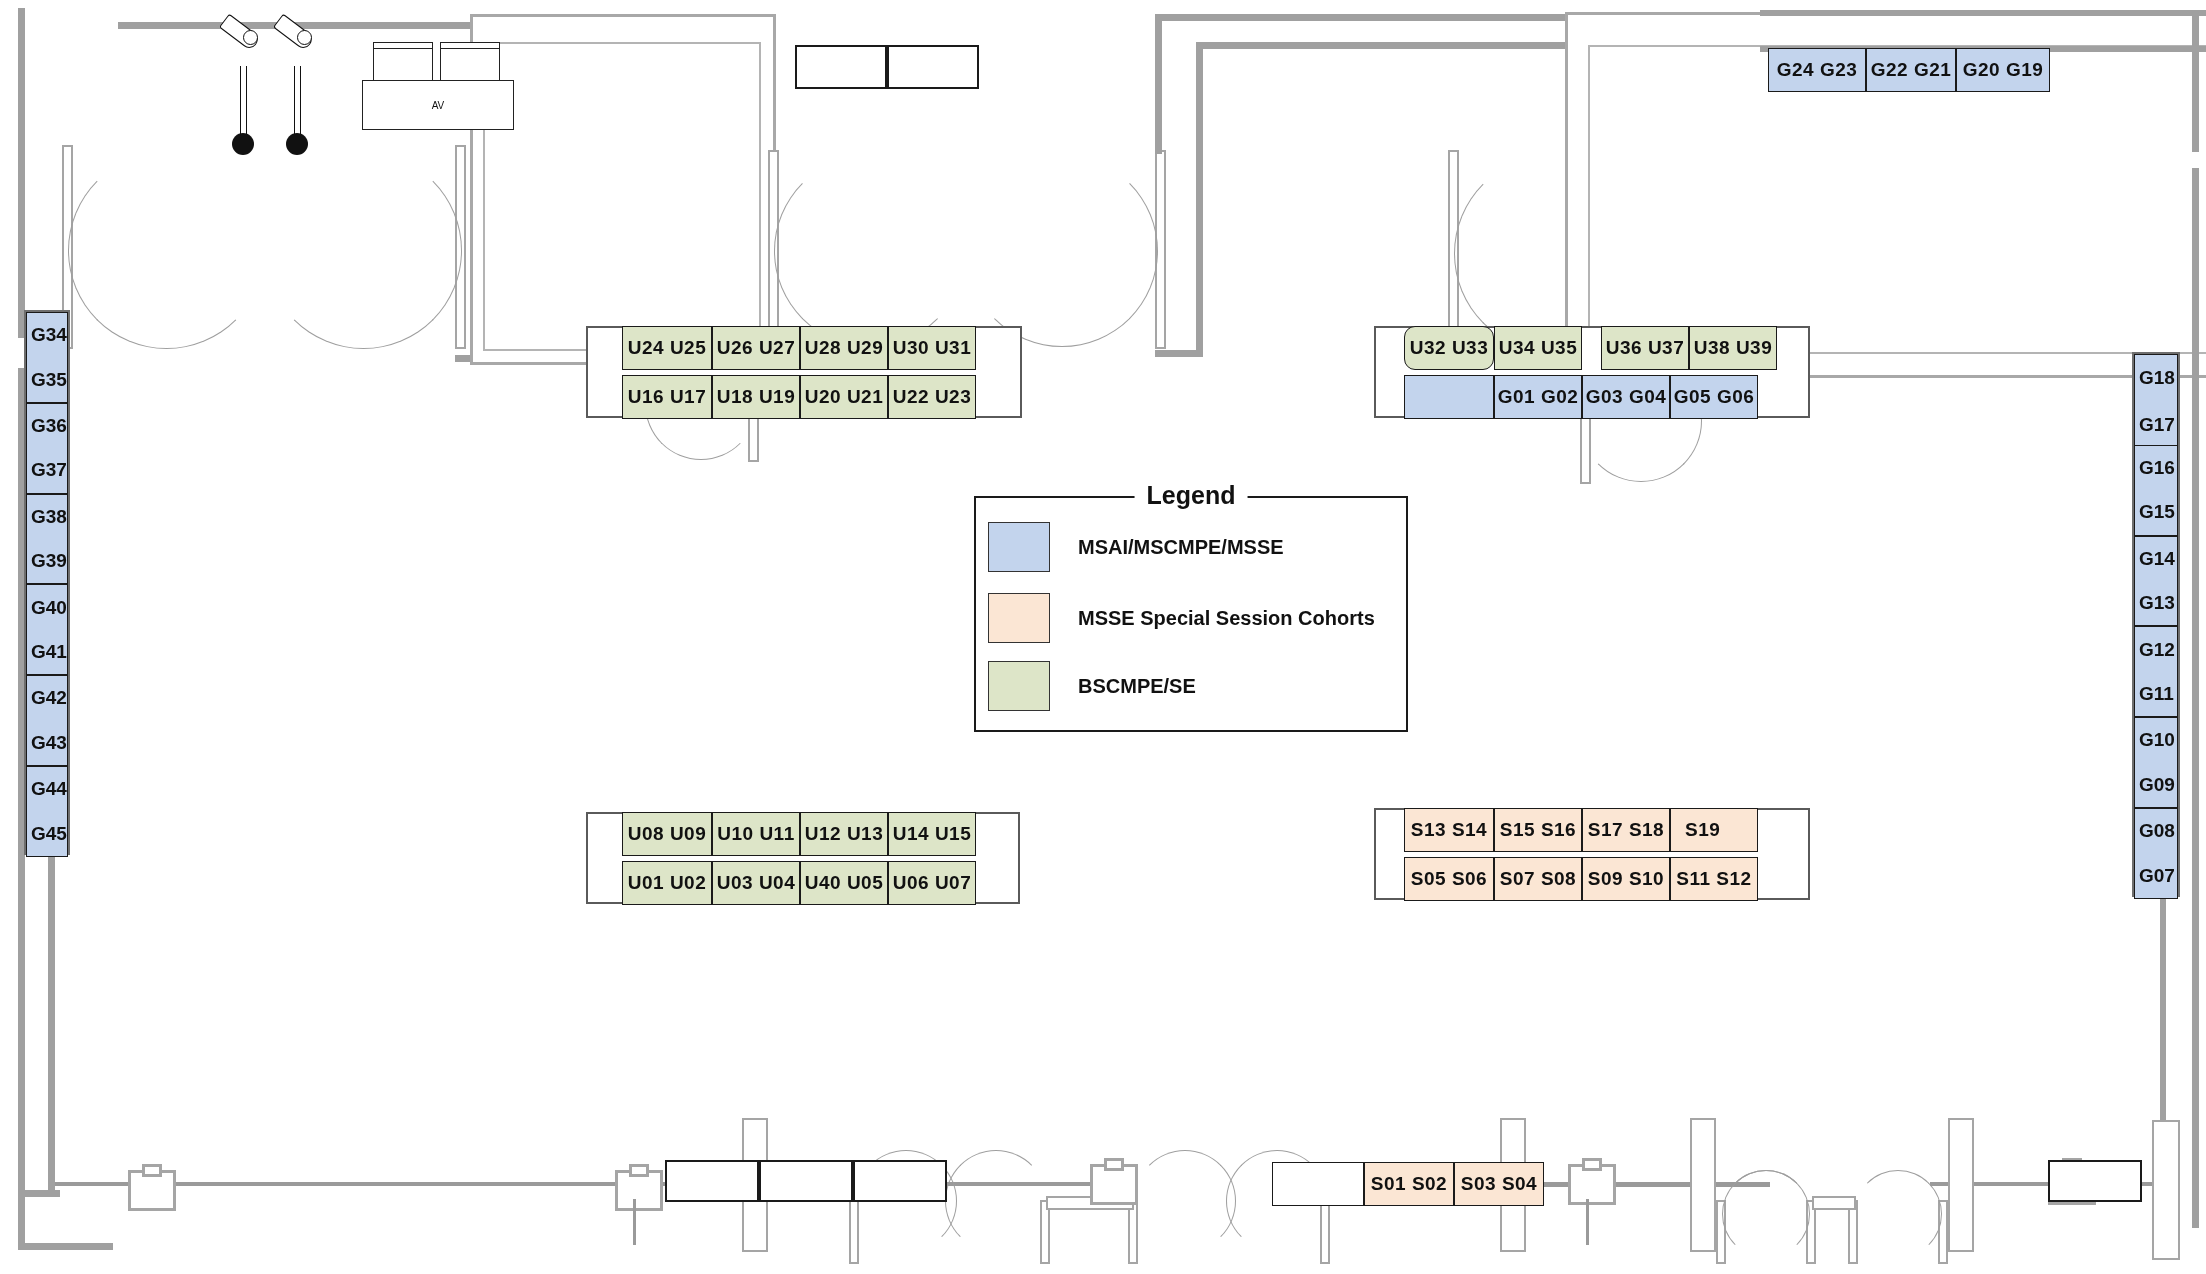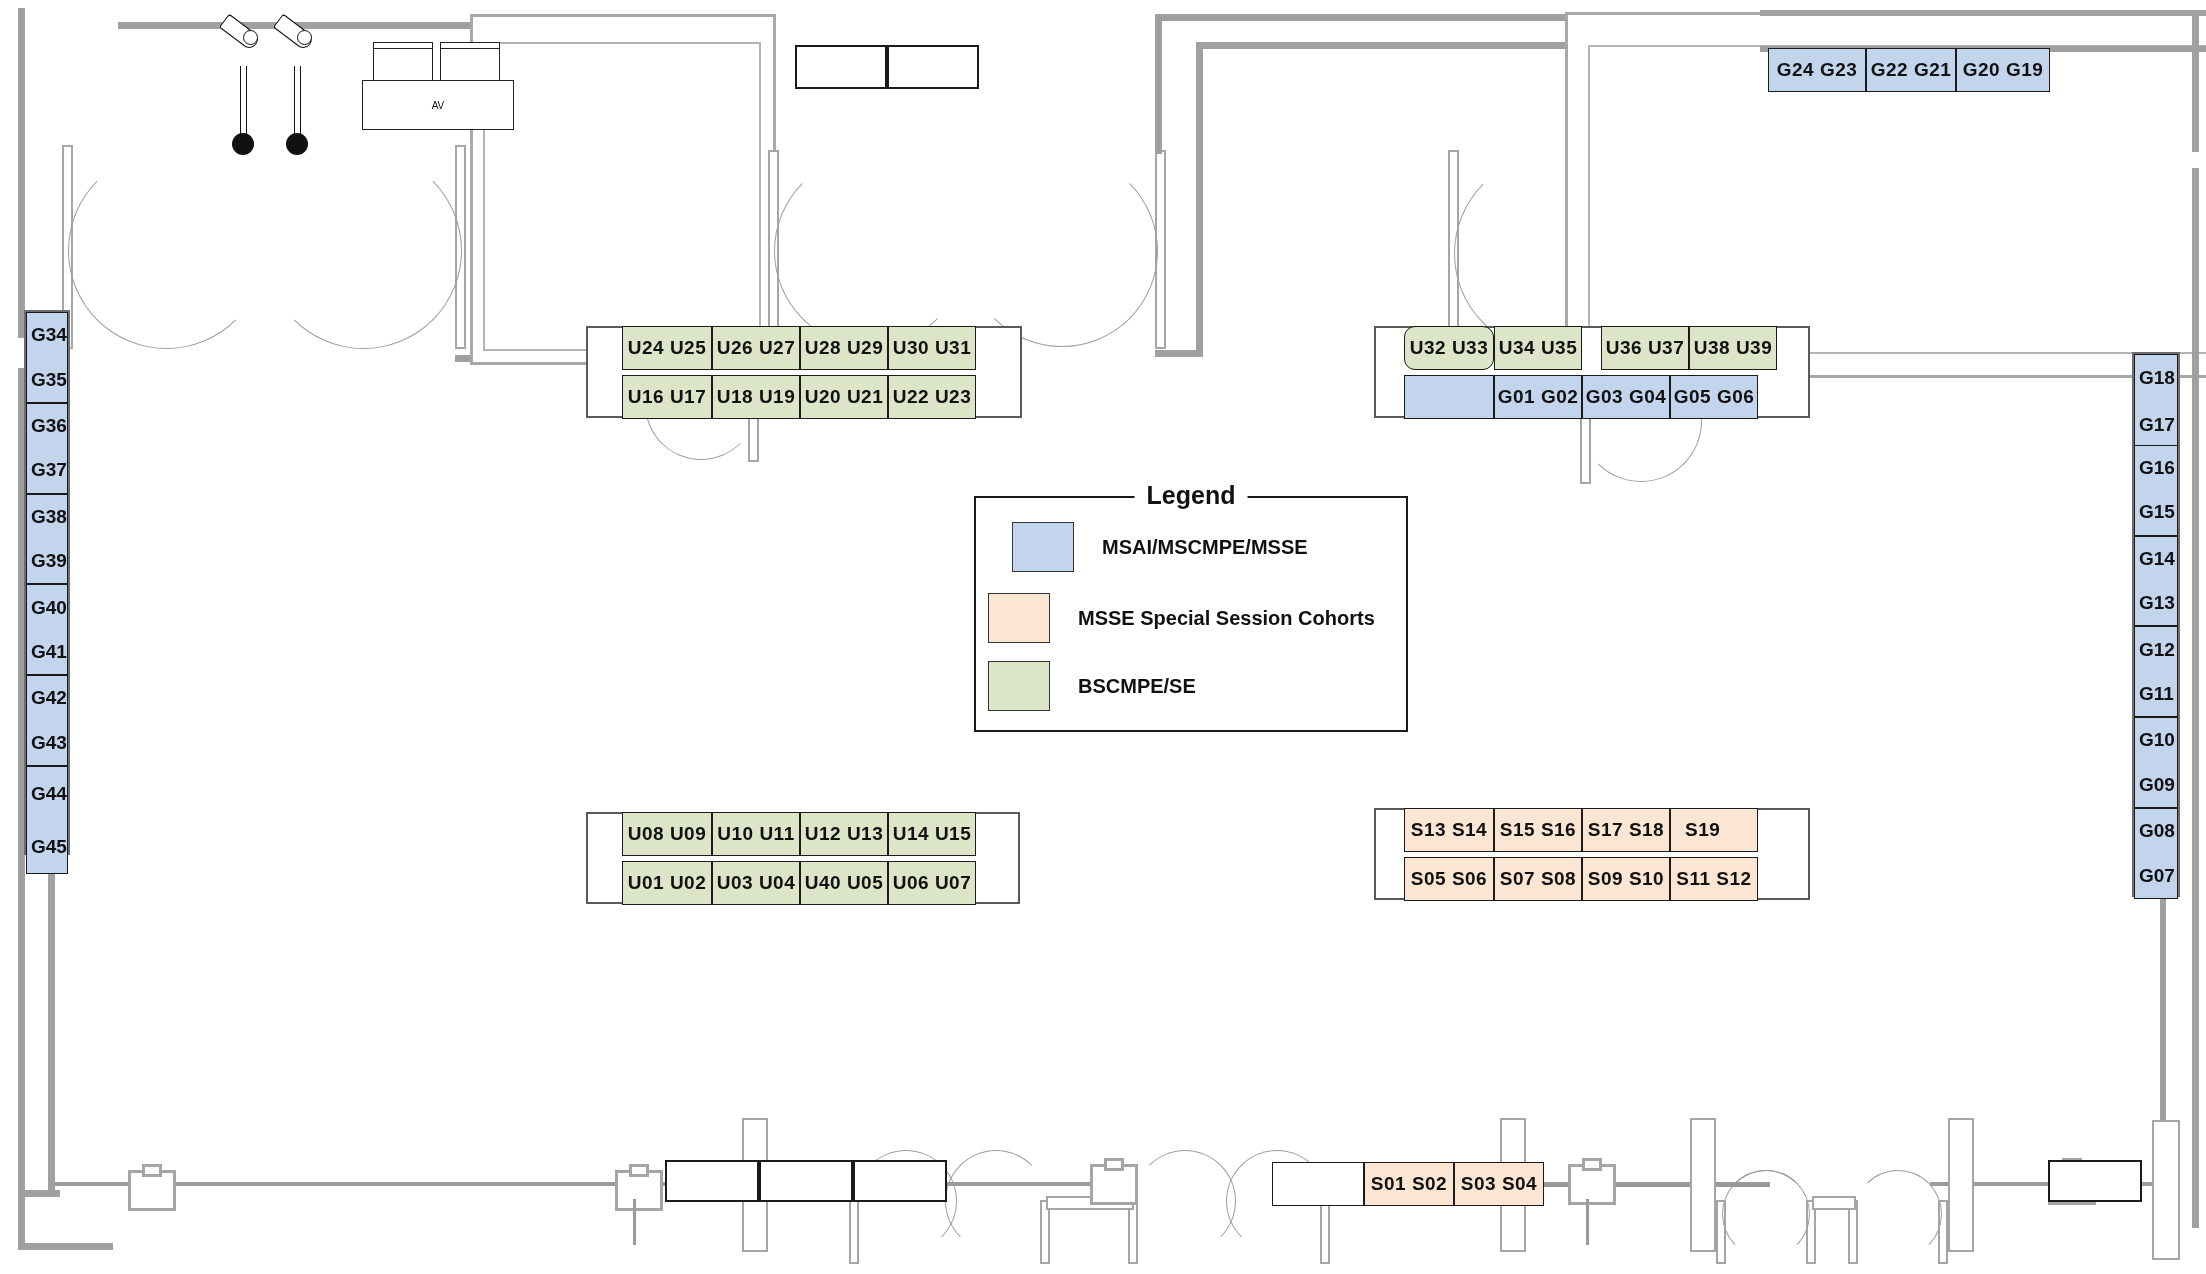--- a/index.html
+++ b/index.html
@@ -218,21 +218,21 @@
       <div class="lbl">G39</div>
     </div>
     <div class="vpair" style="top:272.4px;height:90.8px;">
       <div class="lbl">G40</div>
       <div class="lbl">G41</div>
     </div>
     <div class="vpair" style="top:363.2px;height:90.8px;">
       <div class="lbl">G42</div>
       <div class="lbl">G43</div>
     </div>
-    <div class="vpair" style="top:454px;height:108px;">
+    <div class="vpair" style="top:454px;height:91px;">
       <div class="lbl">G44</div>
       <div class="lbl">G45</div>
     </div>
   </div>
 
   <div class="vcol" style="left:2132px;top:352px;width:48px;height:545px;">
     <div class="vpair" style="top:0px;height:95px;">
       <div class="lbl">G18</div>
       <div class="lbl">G17</div>
     </div>
@@ -313,21 +313,21 @@
     <div class="cell blue" style="width:88px;">
         <span>G03  G04</span>
       </div>
     <div class="cell blue" style="width:88px;">
         <span>G05  G06</span>
       </div>
   </div>
 
   <div id="legend" style="left:974px;top:496px;width:434px;height:236px;">
     <div class="title">Legend</div>
-    <div class="item" style="left:12px;top:24px;margin-left:24px;">
+    <div class="item" style="left:12px;top:24px;">
       <div class="swatch" style="background:#c3d4ed;"></div>
       <div class="ltext">MSAI/MSCMPE/MSSE</div>
     </div>
     <div class="item" style="left:12px;top:95px;">
       <div class="swatch" style="background:#fbe6d4;"></div>
       <div class="ltext">MSSE Special Session Cohorts</div>
     </div>
     <div class="item" style="left:12px;top:163px;">
       <div class="swatch" style="background:#dde5c8;"></div>
       <div class="ltext">BSCMPE/SE</div>

